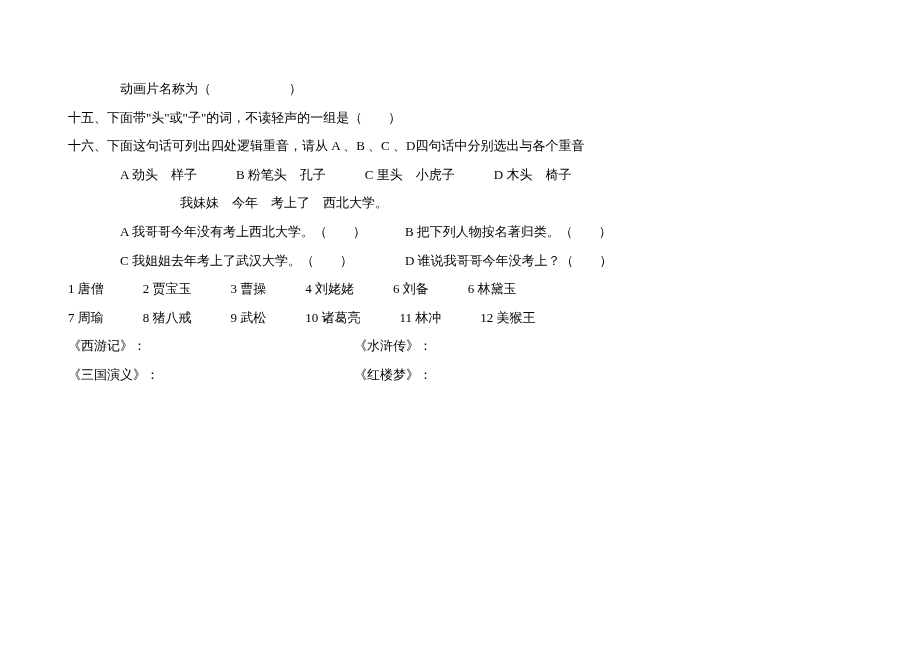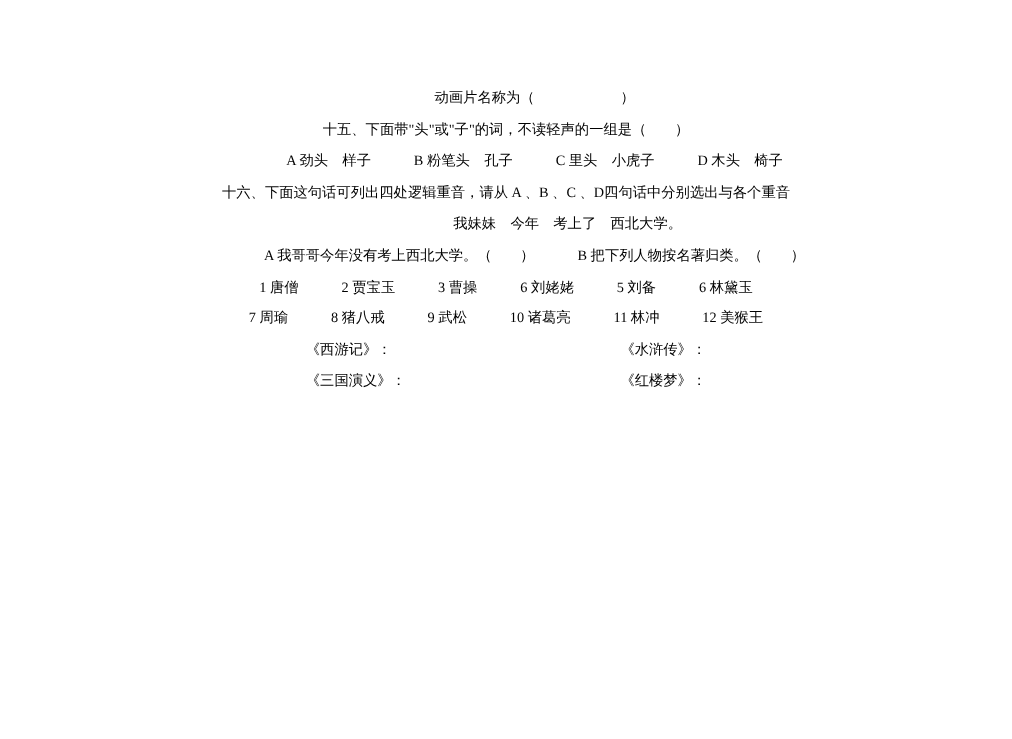--- a/index.html
+++ b/index.html
@@ -10,36 +10,36 @@
       height: 672px;
       margin: 0;
       padding: 0;
       background: #fff;
       color: #000;
     }
     .content {
       padding-top: 75px;
       padding-left: 68px;
       padding-right: 68px;
-      text-align: center;
     }
     .line {
       white-space: pre;
     }
     .indent2 { padding-left: 52px; }
     .indent3 { padding-left: 112px; }
     .underline { }
   </style>
 </head>
 <body>
 
 <div class="content">
   <div class="line indent2">动画片名称为（　　　　　　）</div>
   <div class="line">十五、下面带"头"或"子"的词，不读轻声的一组是（　　）</div>
+  <div class="line">十六、下面这句话可列出四处逻辑重音，请从 A 、B 、C 、D四句话中分别选出与各个重音</div>
   <div class="line indent2">A 劲头　样子　　　B 粉笔头　孔子　　　C 里头　小虎子　　　D 木头　椅子</div>
-  <div class="line">十六、下面这句话可列出四处逻辑重音，请从 A 、B 、C 、D四句话中分别选出与各个重音</div>
   <div class="line indent3"><span class="underline">我妹妹</span><span>　</span><span class="underline">今年</span><span>　</span><span class="underline">考上了</span><span>　</span><span class="underline">西北大学</span><span>。</span></div>
   <div class="line indent2">A 我哥哥今年没有考上西北大学。（　　）　　　B 把下列人物按名著归类。（　　）</div>
-  <div class="line">1 唐僧　　　2 贾宝玉　　　3 曹操　　　6 刘姥姥　　　5 刘备　　　6 林黛玉</div>
+  <div class="line indent2">C 我姐姐去年考上了武汉大学。（　　）　　　　D 谁说我哥哥今年没考上？（　　）</div>
+  <div class="line">1 唐僧　　　2 贾宝玉　　　3 曹操　　　4 刘姥姥　　　6 刘备　　　6 林黛玉</div>
   <div class="line">7 周瑜　　　8 猪八戒　　　9 武松　　　10 诸葛亮　　　11 林冲　　　12 美猴王</div>
   <div class="line">《西游记》：　　　　　　　　　　　　　　　　《水浒传》：</div>
   <div class="line">《三国演义》：　　　　　　　　　　　　　　　《红楼梦》：</div>
 </div>
 
 </body></html>

